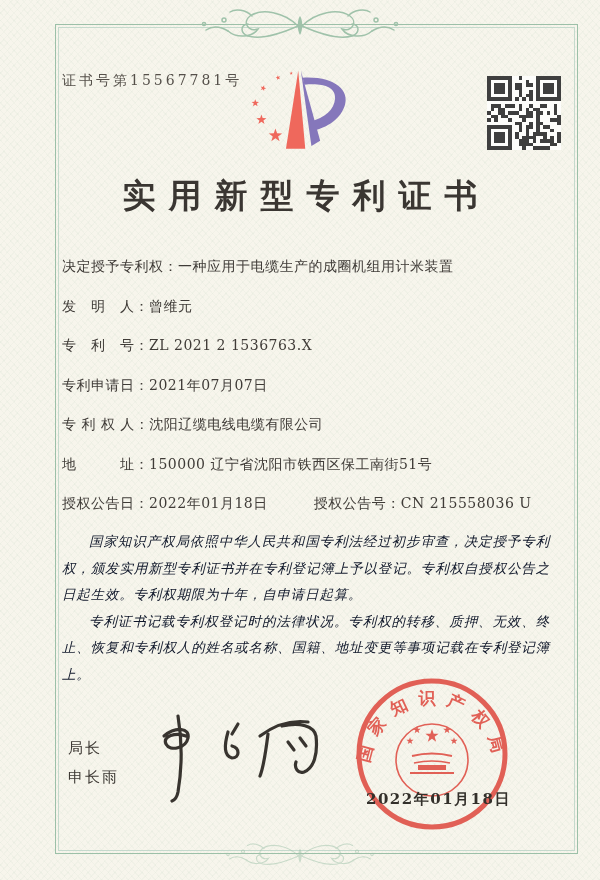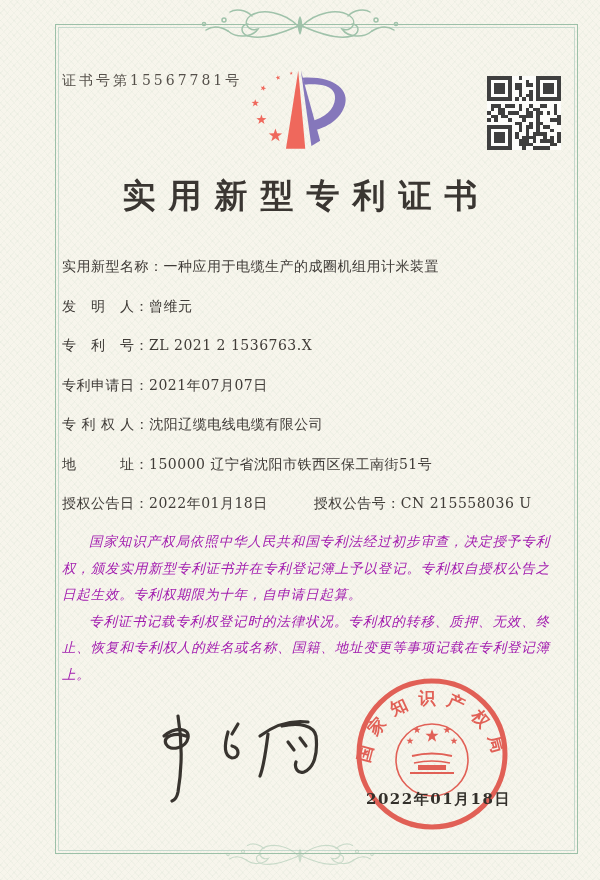--- a/index.html
+++ b/index.html
@@ -35,21 +35,21 @@
   }
   .fields{position:absolute;left:62px;top:254px;width:488px;font-size:14px;z-index:2;}
   .field-row{display:flex;margin-bottom:15.5px;line-height:24px;letter-spacing:.5px;}
   .field-label{flex:none;white-space:pre;}
   .field-value{white-space:pre-wrap;}
   .grant-row{display:flex;line-height:24px;letter-spacing:.5px;}
   .grant-second{margin-left:46px;}
   .paragraphs{
     position:absolute;left:62px;top:528px;width:488px;z-index:2;
     font-size:13.5px;line-height:26.5px;text-align:justify;letter-spacing:.8px;
-    color:#a21caf;font-style:italic;
+    color:#0f172a;font-style:italic;
   }
   .paragraphs p{margin:0;text-indent:2em;}
   .signer{position:absolute;left:68px;top:734px;font-size:15px;line-height:29px;letter-spacing:2px;color:#3c3833;z-index:2;}
   .signature-svg{position:absolute;left:142px;top:706px;z-index:3;}
   .seal-svg{position:absolute;left:350px;top:672px;opacity:.92;z-index:2;}
   .seal-ring-text{font-size:17px;font-weight:700;letter-spacing:10px;fill:var(--seal-red);}
   .seal-date{position:absolute;left:366px;top:790px;font-size:15px;font-weight:600;letter-spacing:1.5px;color:#33302b;z-index:3;}
   .footer{position:absolute;left:0;right:0;top:831px;text-align:center;font-size:12.5px;letter-spacing:2px;color:#4a453f;z-index:4;}
 </style>
 </head>
@@ -318,21 +318,21 @@
         <rect x="14" y="20" width="1" height="1" fill="#3f3f3f"></rect>
         <rect x="15" y="20" width="1" height="1" fill="#3f3f3f"></rect>
         <rect x="16" y="20" width="1" height="1" fill="#3f3f3f"></rect>
         <rect x="17" y="20" width="1" height="1" fill="#3f3f3f"></rect>
       </svg></div>
 
   <div class="title">实用新型专利证书</div>
 
   <div class="fields">
     <div class="field-row">
-      <span class="field-label">实用新型名称：</span>
+      <span class="field-label">决定授予专利权：</span>
       <span class="field-value">一种应用于电缆生产的成圈机组用计米装置</span>
     </div>
     <div class="field-row">
       <span class="field-label">发　明　人：</span>
       <span class="field-value">曾维元</span>
     </div>
     <div class="field-row">
       <span class="field-label">专　利　号：</span>
       <span class="field-value">ZL 2021 2 1536763.X</span>
     </div>
@@ -356,20 +356,24 @@
         <span class="field-label">授权公告号：</span><span class="field-value">CN 215558036 U</span>
       </span>
     </div>
   </div>
 
   <div class="paragraphs">
     <p>国家知识产权局依照中华人民共和国专利法经过初步审查，决定授予专利权，颁发实用新型专利证书并在专利登记簿上予以登记。专利权自授权公告之日起生效。专利权期限为十年，自申请日起算。</p>
     <p>专利证书记载专利权登记时的法律状况。专利权的转移、质押、无效、终止、恢复和专利权人的姓名或名称、国籍、地址变更等事项记载在专利登记簿上。</p>
   </div>
 
+  <div class="signer">
+    <div>局长</div>
+    <div>申长雨</div>
+  </div>
 
   <svg class="signature-svg" width="200" height="100" viewBox="0 0 200 100">
     <g fill="none" stroke="#38342f" stroke-width="3.2" stroke-linecap="round" stroke-linejoin="round">
       <path d="M36,10 C40,34 40,62 36,86 C35,91 33,94 30,95"></path>
       <path d="M22,30 C34,20 48,22 46,32 C44,42 28,46 24,38 C20,30 34,26 44,30"></path>
       <path d="M86,26 C82,40 82,50 90,52 C98,52 98,42 90,40"></path>
       <path d="M96,18 L90,28"></path>
       <path d="M118,30 C134,18 150,14 166,16"></path>
       <path d="M126,28 C124,44 122,60 118,70"></path>
       <path d="M140,20 C158,16 172,20 174,30 C176,48 172,62 162,66 C156,68 152,62 154,56"></path>

